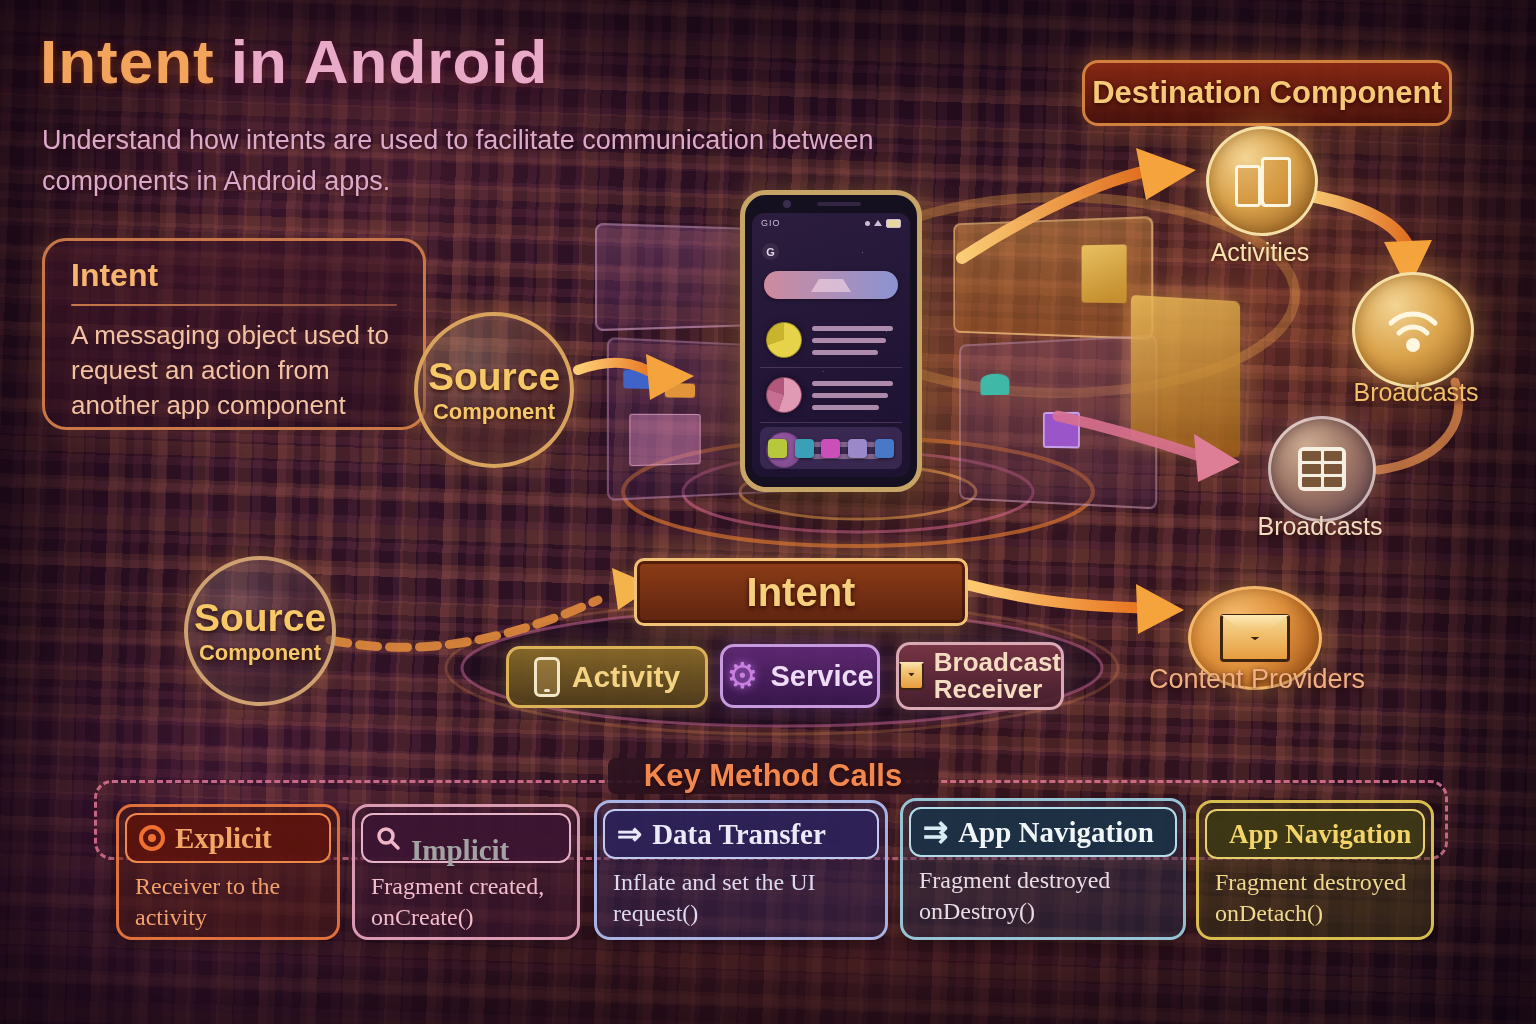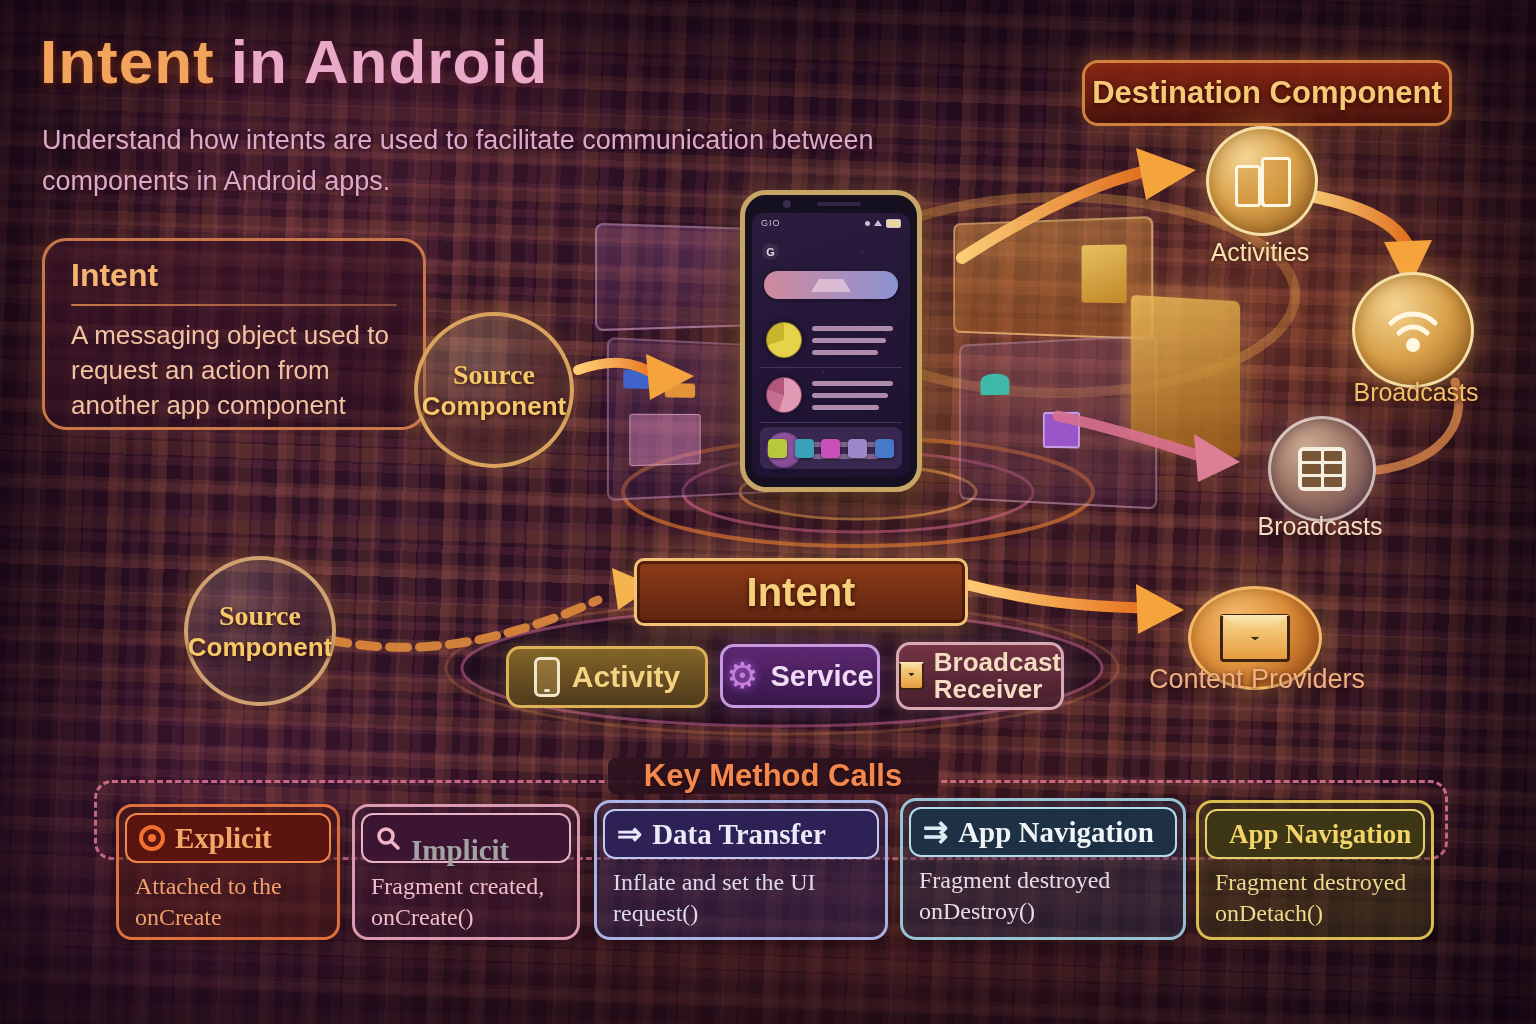--- a/index.html
+++ b/index.html
@@ -37,22 +37,22 @@
   .intent-card{position:absolute;left:42px;top:238px;width:384px;height:192px;z-index:6;border:3px solid #c87848;border-radius:24px;
     background:linear-gradient(160deg, rgba(70,24,40,.55), rgba(40,12,30,.55));box-shadow:0 0 26px rgba(240,140,70,.18);padding:16px 26px;box-sizing:border-box;}
   .intent-card .h{font-size:32px;font-weight:bold;color:#f6b670;}
   .intent-card .divider{height:2px;background:linear-gradient(90deg,#c87848,#8a4a40);margin:10px 0 12px 0;border-radius:2px;}
   .intent-card .b{font-size:26px;line-height:1.35;color:#f2c2a2;}
   
   .circle-node{position:absolute;z-index:6;border-radius:50%;border:4px solid #d9a35e;
     background:radial-gradient(circle at 35% 28%, rgba(245,210,160,.30), rgba(95,50,45,.55) 55%, rgba(45,22,30,.65));
     box-shadow:0 0 32px rgba(240,160,60,.30), inset 0 0 24px rgba(255,200,130,.15);
     display:flex;flex-direction:column;align-items:center;justify-content:center;text-align:center;}
-  .circle-node .l1{font-size:28px;font-weight:bold;color:#f6c868;text-shadow:0 2px 4px rgba(40,10,0,.8);font-family:Liberation Serif, serif;}
-  .circle-node .l2{font-size:26px;font-weight:bold;color:#f6c868;text-shadow:0 2px 4px rgba(40,10,0,.8);}
+  .circle-node .l1{font-size:39px;font-weight:bold;color:#f6c868;text-shadow:0 2px 4px rgba(40,10,0,.8);}
+  .circle-node .l2{font-size:22px;font-weight:bold;color:#f6c868;text-shadow:0 2px 4px rgba(40,10,0,.8);}
   #source-top{left:414px;top:312px;width:152px;height:148px;}
   #source-bottom{left:184px;top:556px;width:144px;height:142px;background:radial-gradient(circle at 35% 28%, rgba(230,200,200,.22), rgba(70,40,55,.55) 55%, rgba(35,18,30,.65));border-color:#cfa070;}
   
   .dest-box{position:absolute;left:1082px;top:60px;width:364px;height:60px;z-index:6;border:3px solid #d2803e;border-radius:16px;
     background:linear-gradient(180deg, rgba(145,42,18,.88), rgba(76,18,10,.88));box-shadow:0 0 28px rgba(245,140,50,.40);
     display:flex;align-items:center;justify-content:center;font-size:31px;font-weight:bold;color:#f6c977;text-shadow:0 2px 4px rgba(40,5,0,.8);}
   
   .gold-circle{position:absolute;z-index:6;border-radius:50%;border:3px solid #f4dfa6;
     background:radial-gradient(circle at 35% 28%, #f3d493, #d9a149 48%, #8a551c 100%);
     box-shadow:0 0 34px rgba(250,180,80,.45), inset 0 0 16px rgba(80,40,0,.4);
@@ -365,21 +365,21 @@
 
   <div class="km-dashed"></div>
   <div class="km-title">Key Method Calls</div>
 
   <div id="kc1" class="kcard">
     <div class="khead">
       <span class="target-icon"></span>
       <span class="ktitle">Explicit</span>
     </div>
     <div class="kbody">
-      <div>Attached to the onCreate</div>
+      <div>Receiver to the activity</div>
       <div></div>
     </div>
   </div>
 
   <div id="kc2" class="kcard">
     <div class="khead">
       <svg width="26" height="26" viewBox="0 0 26 26">
         <circle cx="11" cy="11" r="7" fill="none" stroke="#f0b6c8" stroke-width="3.5"></circle>
         <line x1="16" y1="16" x2="23" y2="23" stroke="#f0b6c8" stroke-width="3.5" stroke-linecap="round"></line>
       </svg>

